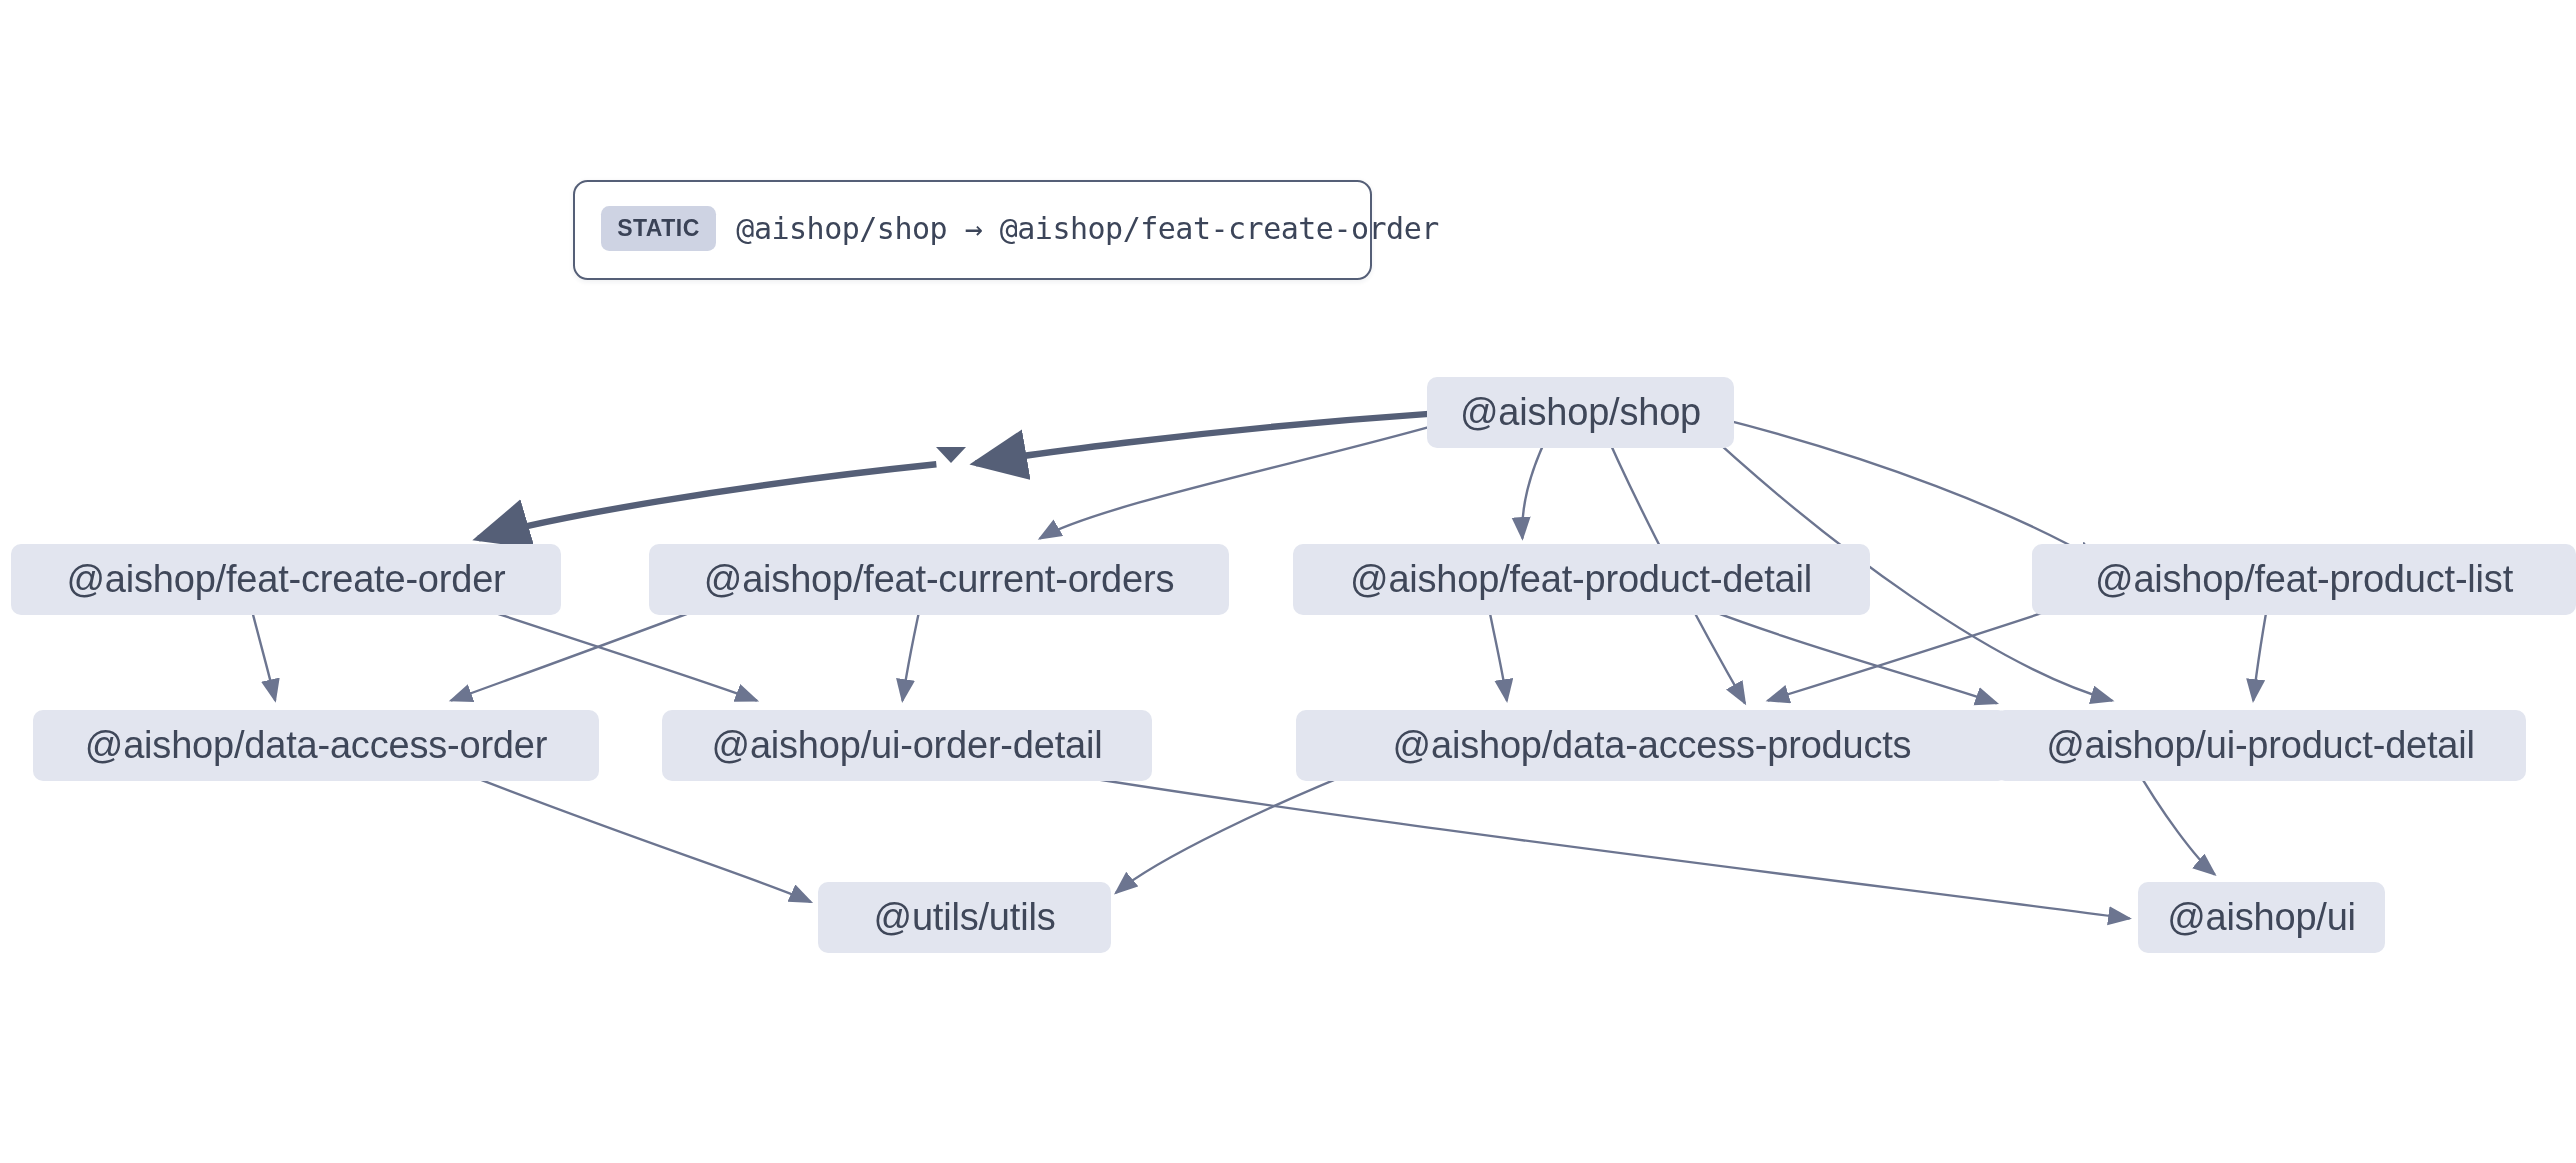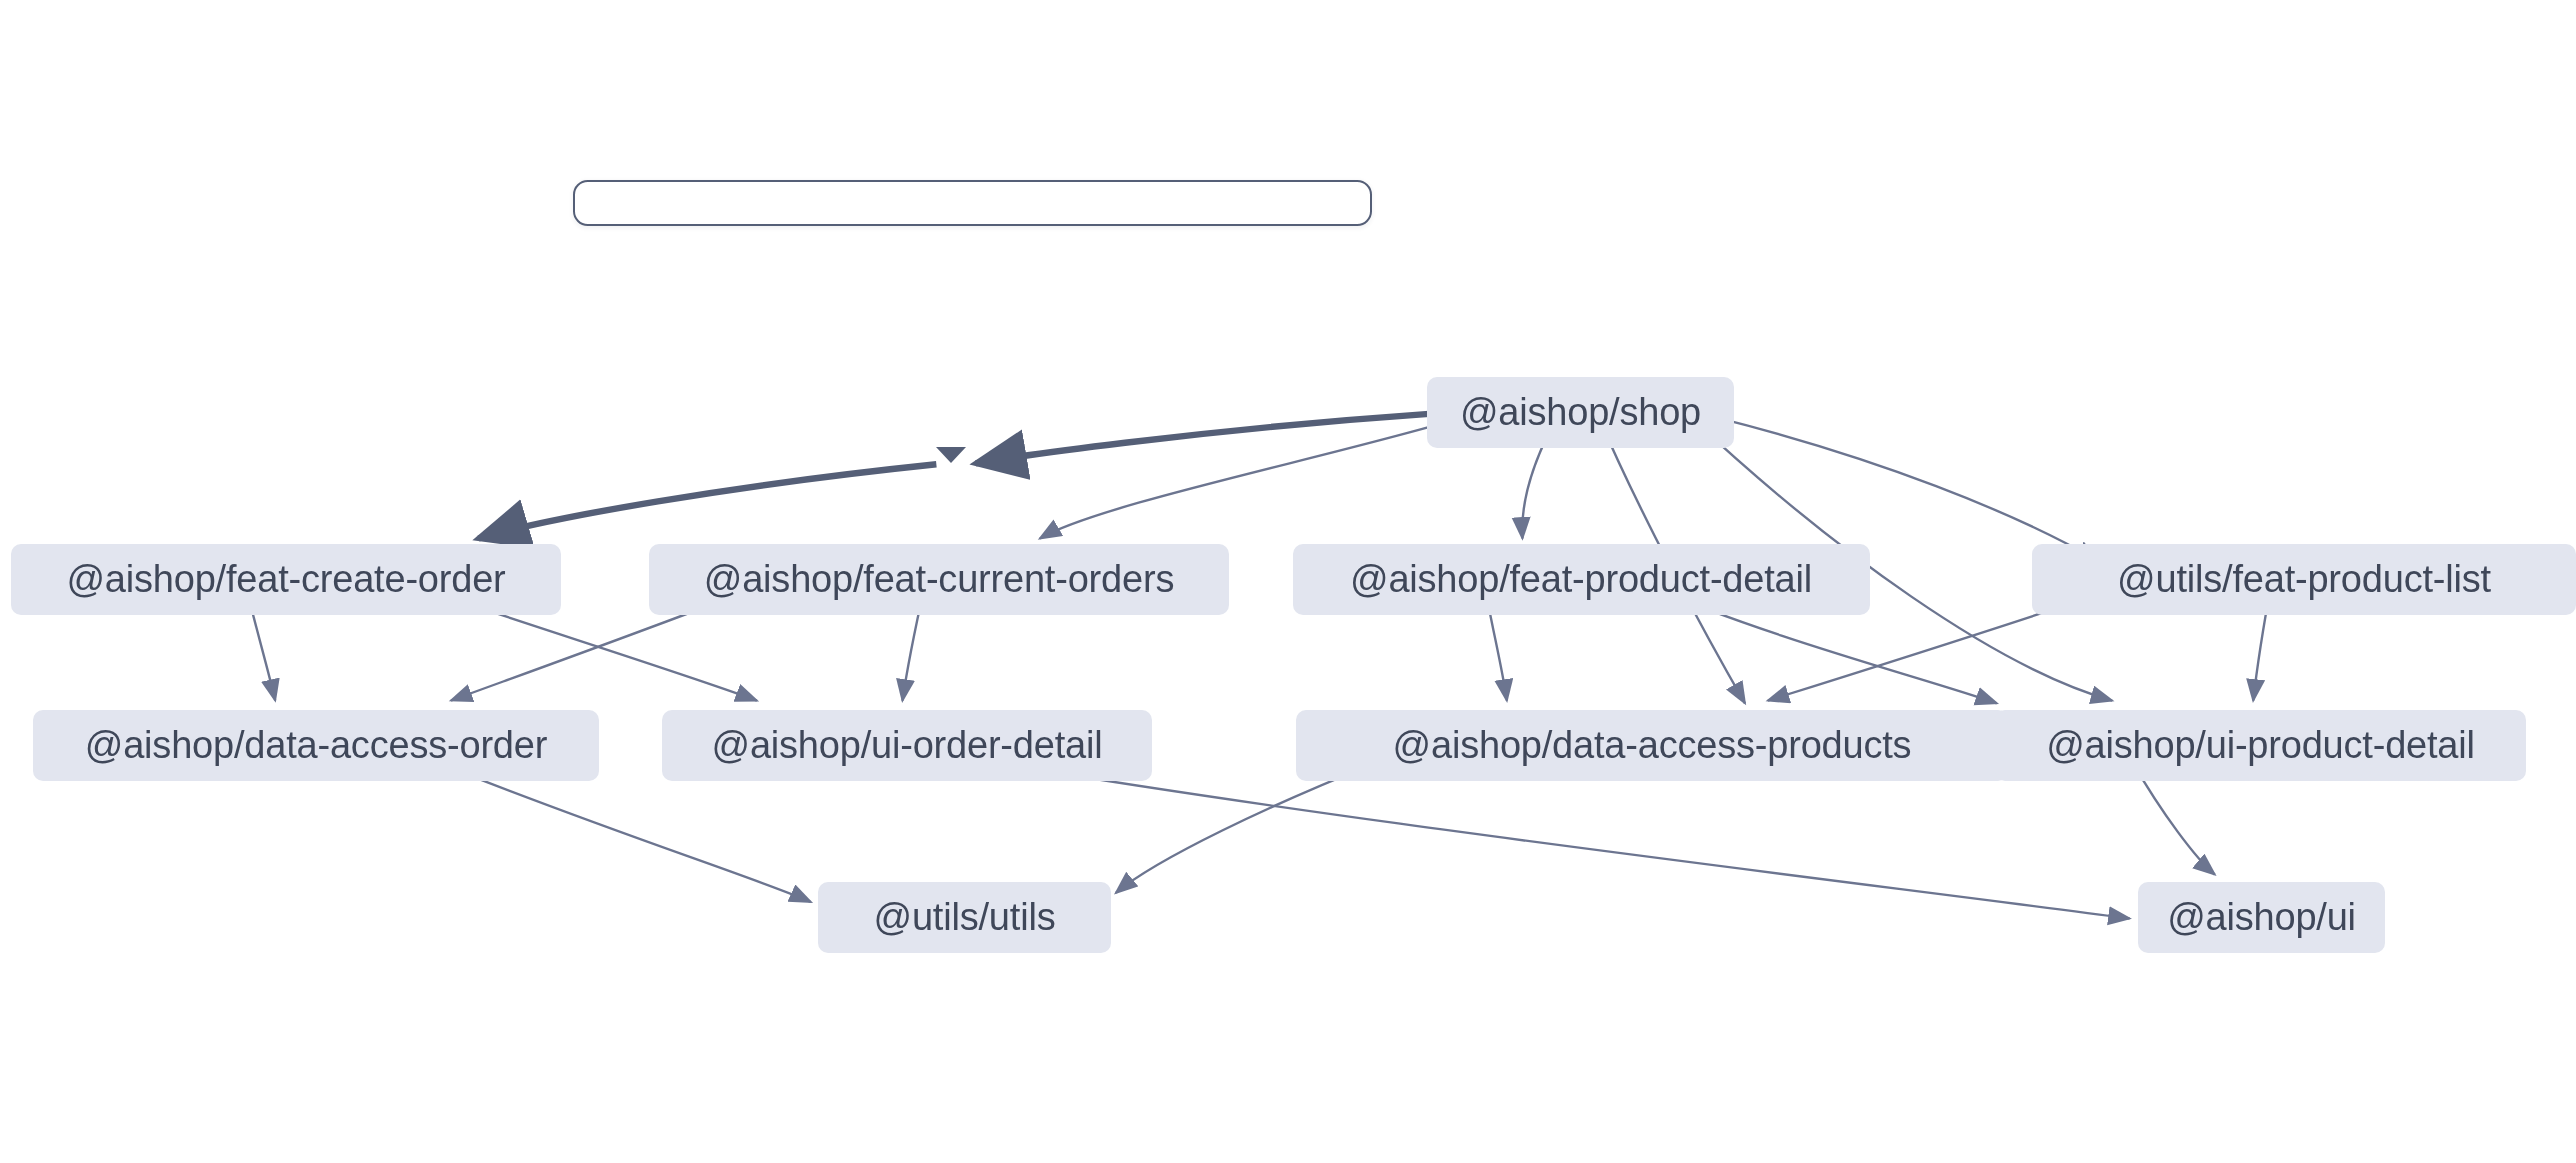--- a/index.html
+++ b/index.html
@@ -161,21 +161,21 @@
       <div class="node" style="left: 11px; top: 544px; width: 550px; text-align: center;">
         <span class="node-label">@aishop/feat-create-order</span>
       </div>
       <div class="node" style="left: 649px; top: 544px; width: 580px;">
         <span class="node-label">@aishop/feat-current-orders</span>
       </div>
       <div class="node" style="left: 1293px; top: 544px; width: 577px; padding-left: 23px;">
         <span class="node-label">@aishop/feat-product-detail</span>
       </div>
       <div class="node" style="left: 2032px; top: 544px; width: 544px;">
-        <span class="node-label">@utils/feat-product-list</span>
+        <span class="node-label">@aishop/feat-product-list</span>
       </div>
       <div class="node" style="left: 33px; top: 710px; width: 566px;">
         <span class="node-label">@aishop/data-access-order</span>
       </div>
       <div class="node" style="left: 662px; top: 710px; width: 490px;">
         <span class="node-label">@aishop/ui-order-detail</span>
       </div>
       <div class="node" style="left: 1296px; top: 710px; width: 712px;">
         <span class="node-label">@aishop/data-access-products</span>
       </div>
@@ -184,17 +184,21 @@
       </div>
       <div class="node" style="left: 818px; top: 882px; width: 293px;">
         <span class="node-label">@utils/utils</span>
       </div>
       <div class="node" style="left: 2138px; top: 882px; width: 247px;">
         <span class="node-label">@aishop/ui</span>
       </div>
     </div>
 
   <div id="detail-card">
+    <div id="detail-head">
+      <span id="detail-badge">STATIC</span>
+      <span id="detail-title">@aishop/shop → @aishop/feat-create-order</span>
+    </div>
   </div>
   <div id="card-pointer"></div>
 
 </div>
 
 
 </body></html>

